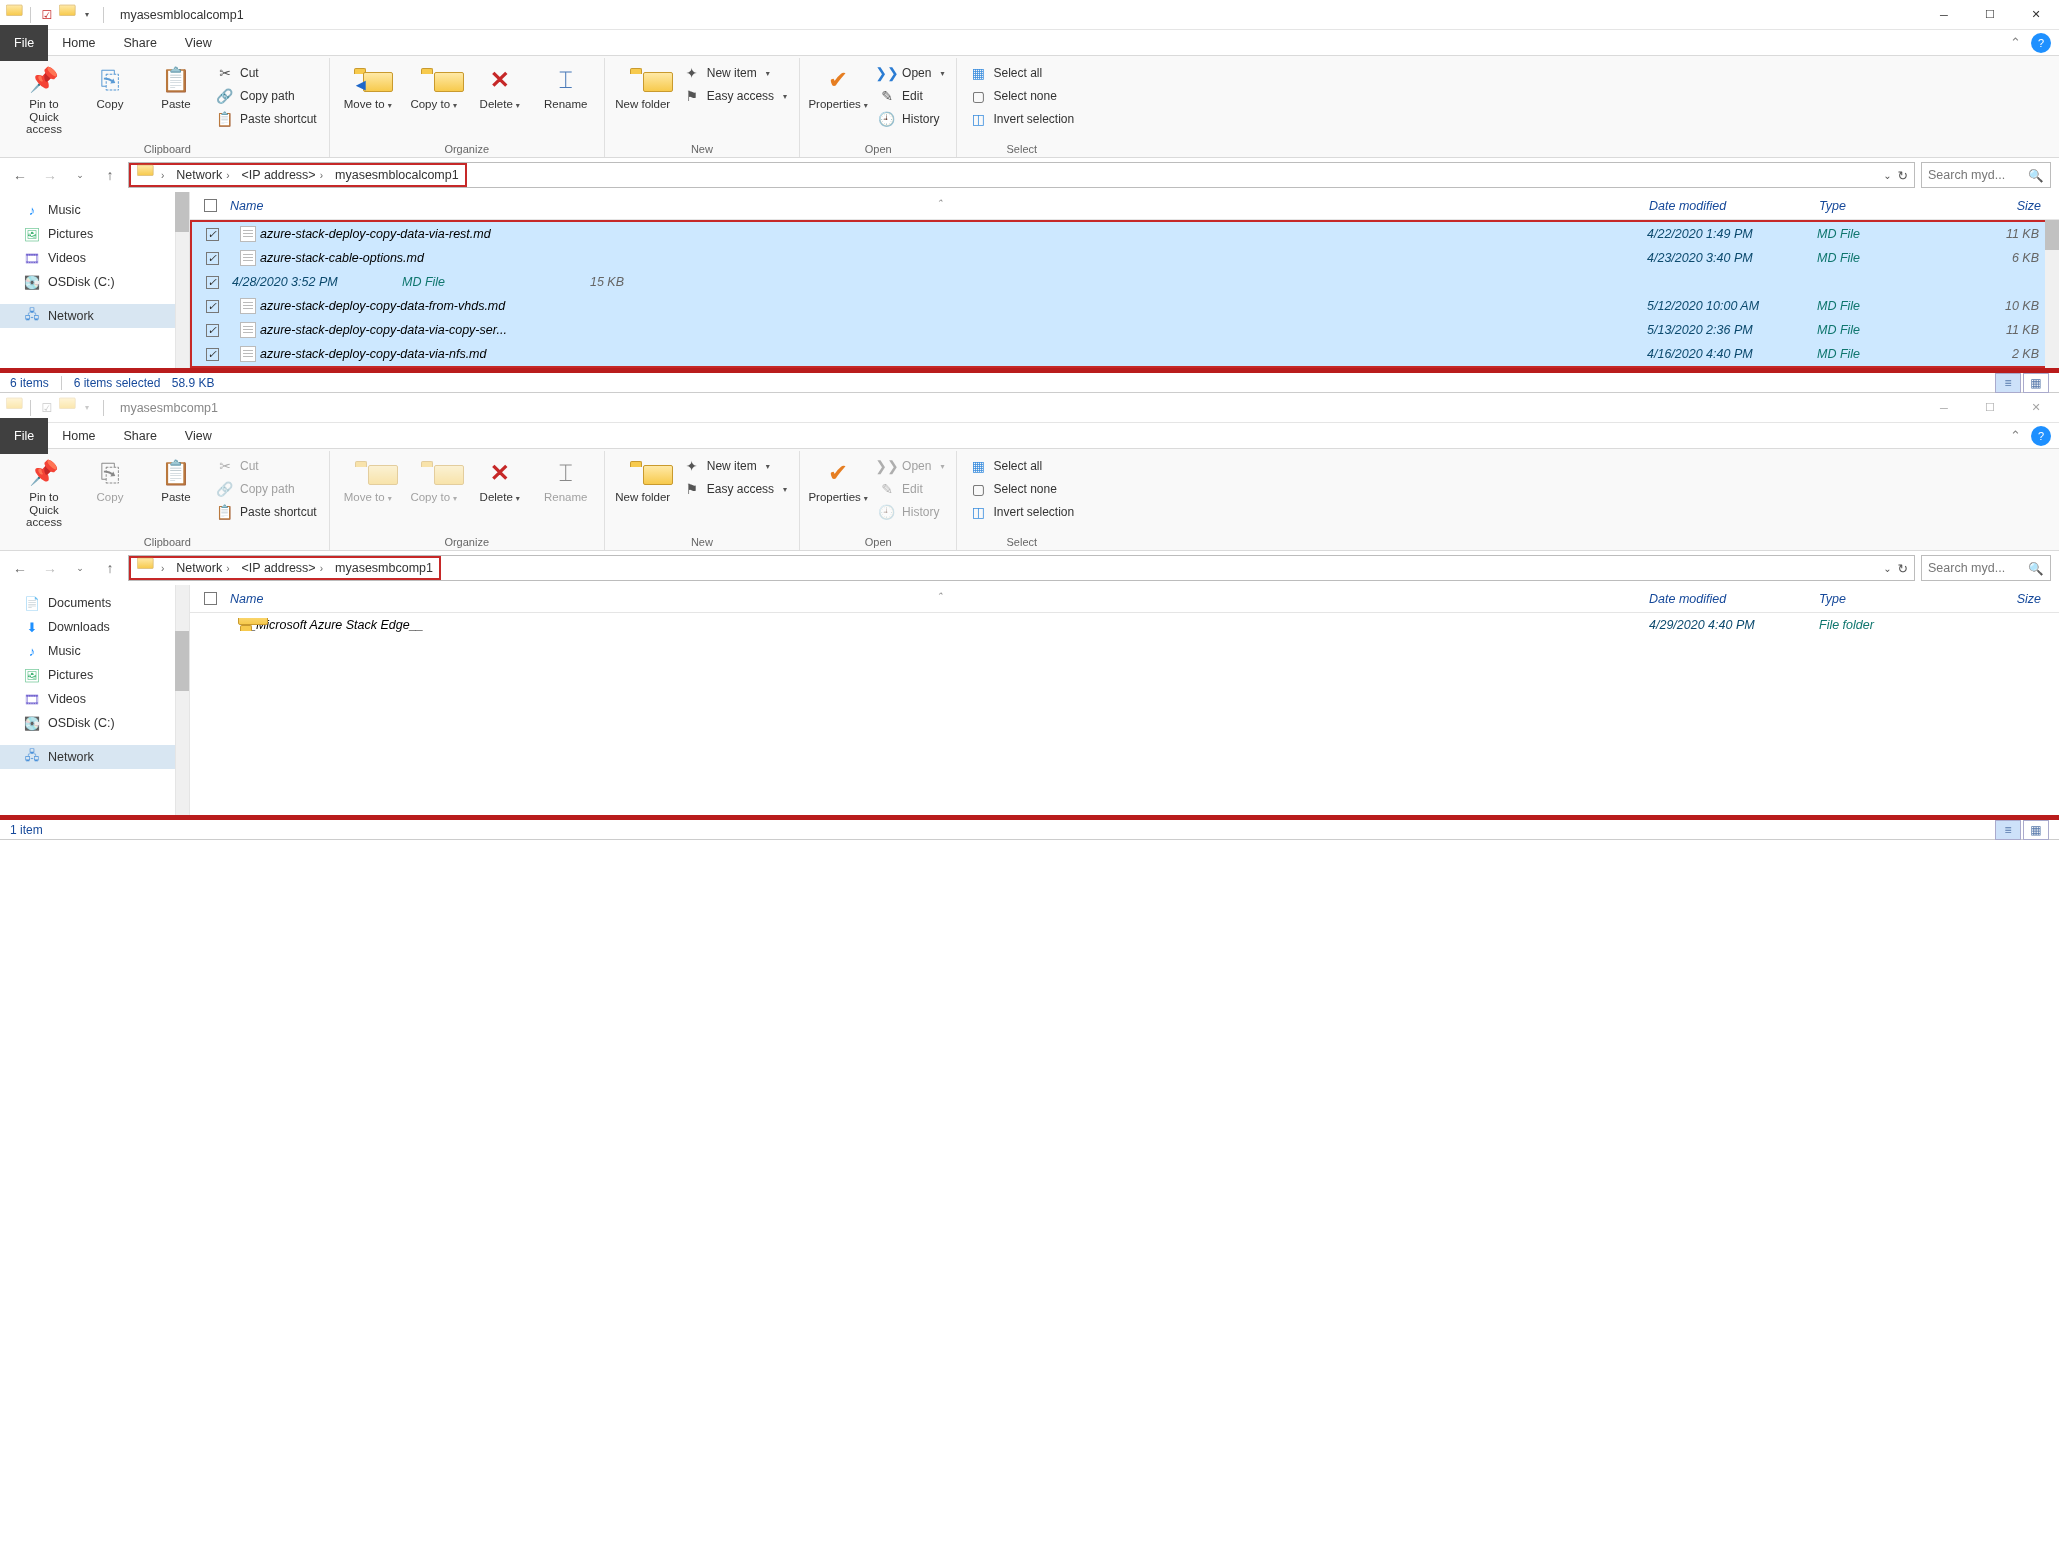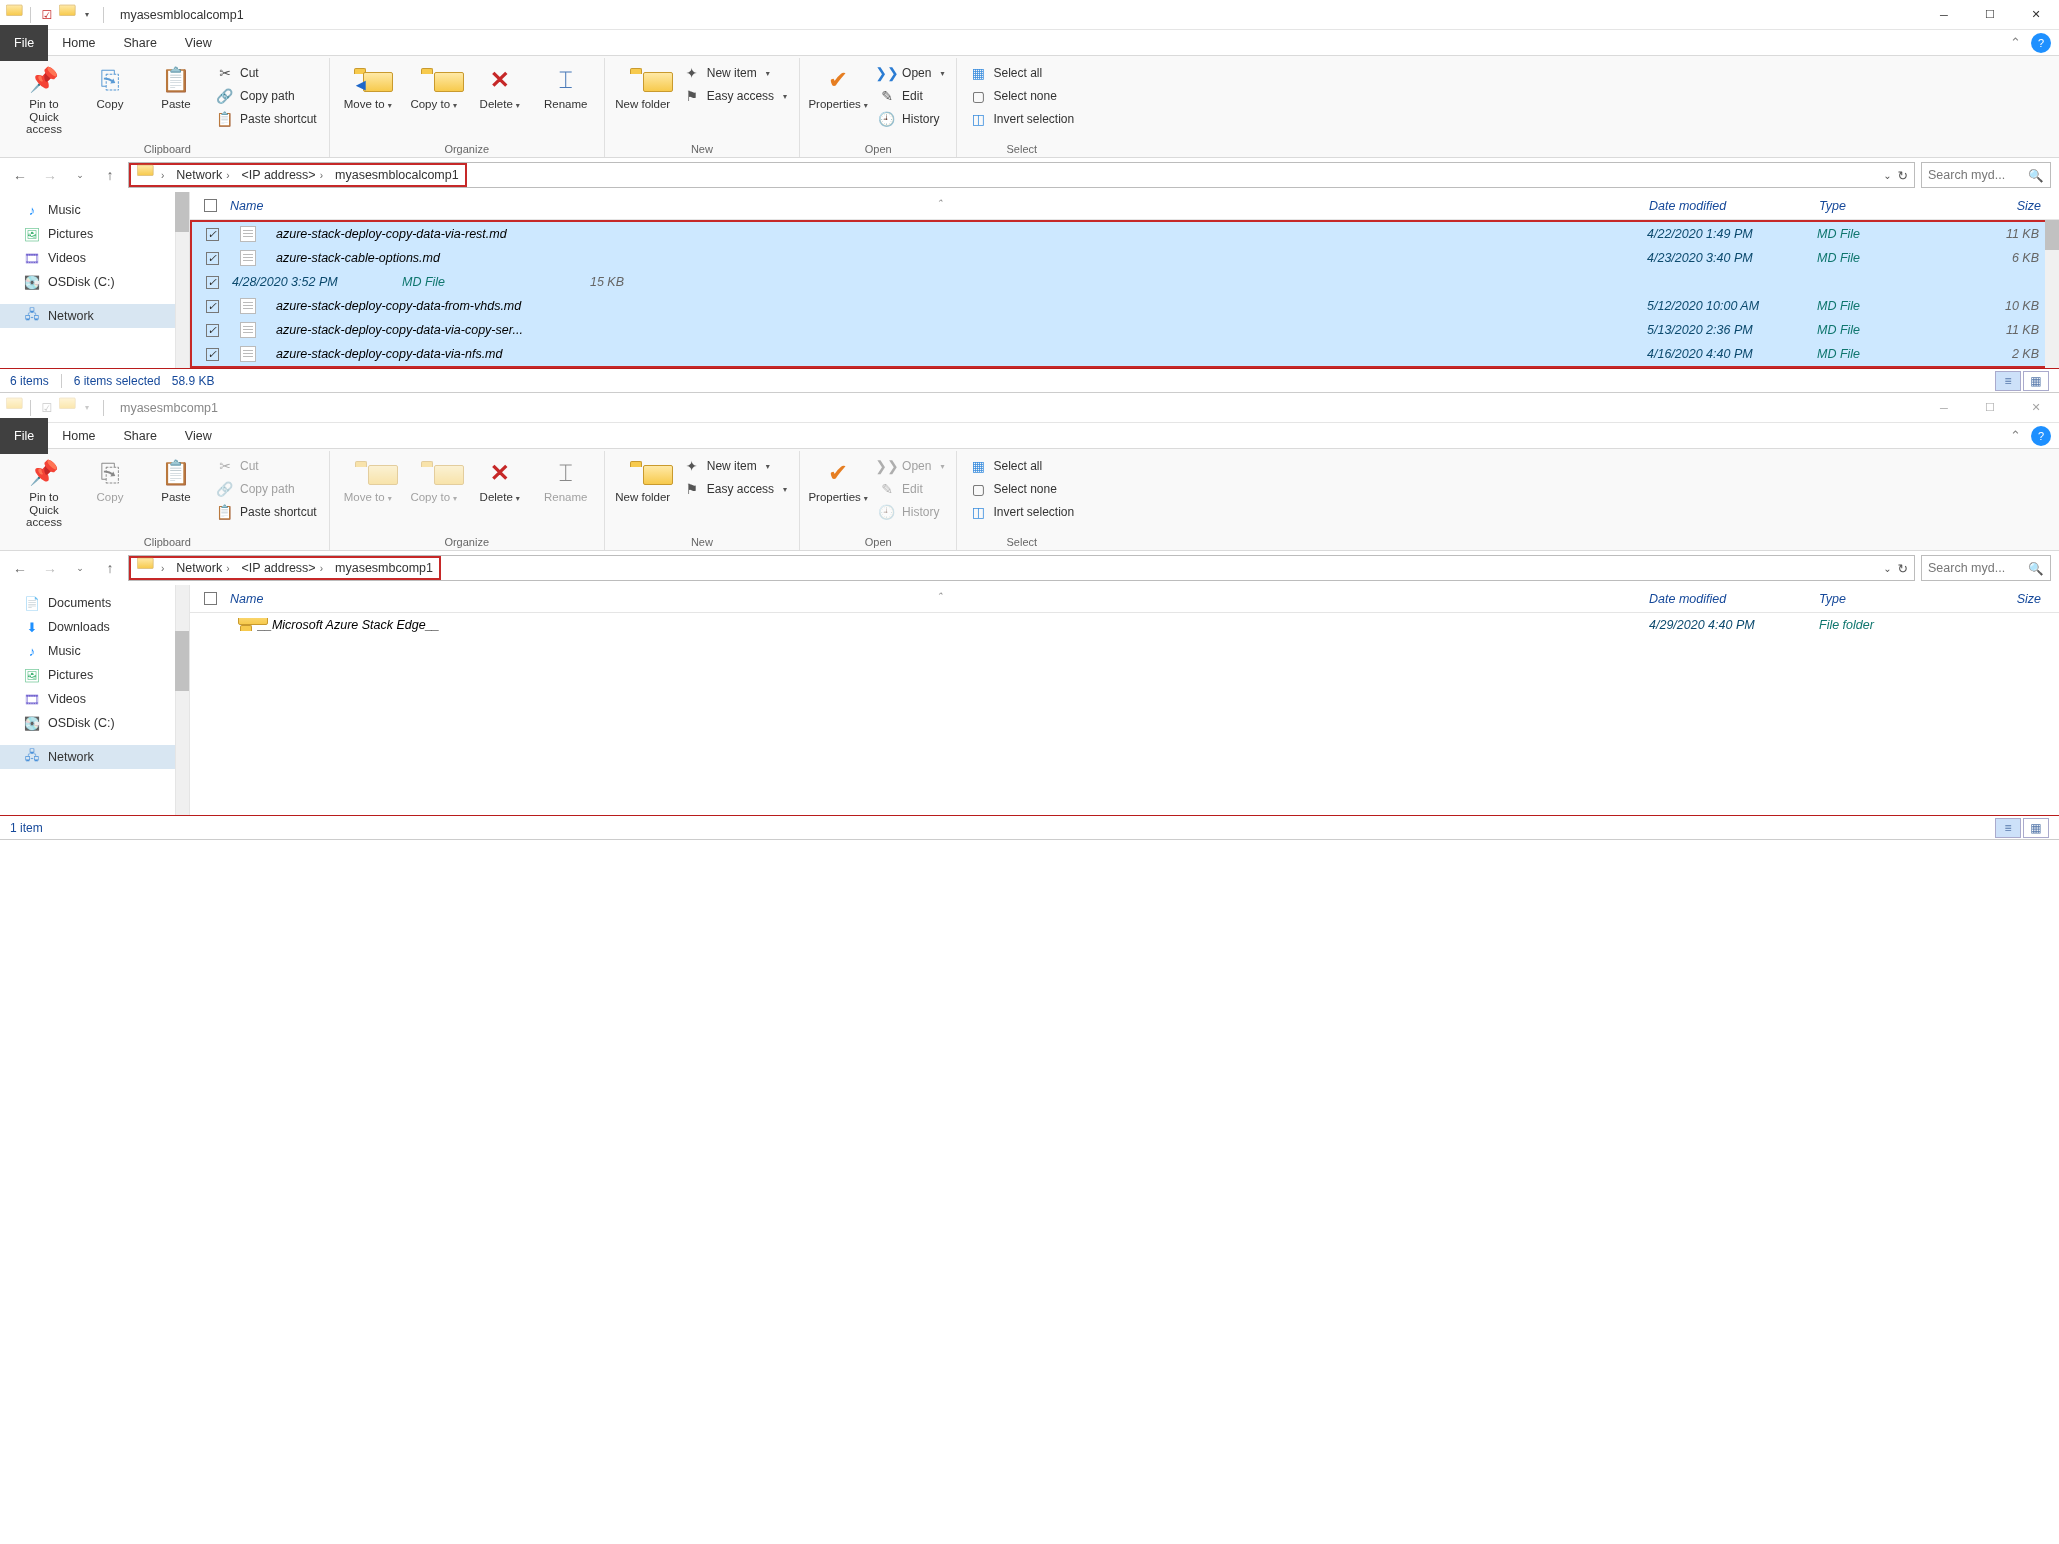--- a/index.html
+++ b/index.html
@@ -62,28 +62,28 @@
   .filelist{flex:1;position:relative;font-style:italic;}
   .colhead{display:flex;align-items:center;height:28px;border-bottom:1px solid #e5e5e5;color:#16499a;font-size:12.5px;}
   .hdrcb{width:40px;display:flex;justify-content:center;}
   .col-name{flex:1;min-width:300px;}
   .col-date{width:170px;}
   .col-type{width:150px;}
   .col-size{width:90px;text-align:right;padding-right:18px;}
   .row{display:flex;align-items:center;height:24px;font-size:12.5px;}
   .row.sel{background:#cde8ff;}
   .row .cb{width:40px;display:flex;justify-content:center;}
-  .row .nm{flex:1;min-width:300px;display:flex;align-items:center;gap:20px;white-space:nowrap;overflow:hidden;text-overflow:ellipsis;padding-left:8px;}
+  .row .nm{flex:1;min-width:300px;display:flex;align-items:center;gap:4px;white-space:nowrap;overflow:hidden;text-overflow:ellipsis;padding-left:8px;}
   .row .dt{width:170px;color:#0c4a6e;}
   .row .tp{width:150px;color:#0f766e;}
   .row .sz{width:90px;text-align:right;padding-right:18px;color:#666;}
   .checkbox{width:13px;height:13px;border:1px solid #777;display:flex;align-items:center;justify-content:center;font-size:11px;color:#333;}
   .fileicon{width:16px;height:16px;border:1px solid #bbb;background:#fff;position:relative;}
   .fileicon:before{content:"";position:absolute;top:3px;left:2px;right:2px;height:1px;background:#bbb;box-shadow:0 3px 0 #bbb,0 6px 0 #bbb;}
-  .status{display:flex;align-items:center;height:24px;border-top:1px solid #b91c1c;font-size:12px;color:#16499a;padding:8px 10px;gap:4px;}
+  .status{display:flex;align-items:center;height:24px;border-top:5px solid #b91c1c;font-size:12px;color:#16499a;padding:8px 10px;gap:4px;}
   .status .sep{width:1px;height:14px;background:#ccc;margin:0 8px;}
   .status .spacer{flex:1;}
   .viewbtns{display:flex;gap:2px;}
   .viewbtn{width:26px;height:20px;border:1px solid #aac;display:flex;align-items:center;justify-content:center;color:#5577aa;font-size:12px;}
   .viewbtn.active{background:#cde1f9;}
   .list-scroll{position:absolute;right:0;top:28px;bottom:0;width:14px;background:#f0f0f0;}
   .list-thumb{position:absolute;right:0;top:0;width:14px;height:30px;background:#c1c1c1;}
   .red-frame{border:2px solid #c62828;}
   .x-icon{color:#c62828;font-weight:bold;font-size:26px;}
   .pin-icon{color:#6a7a8a;font-size:22px;}

